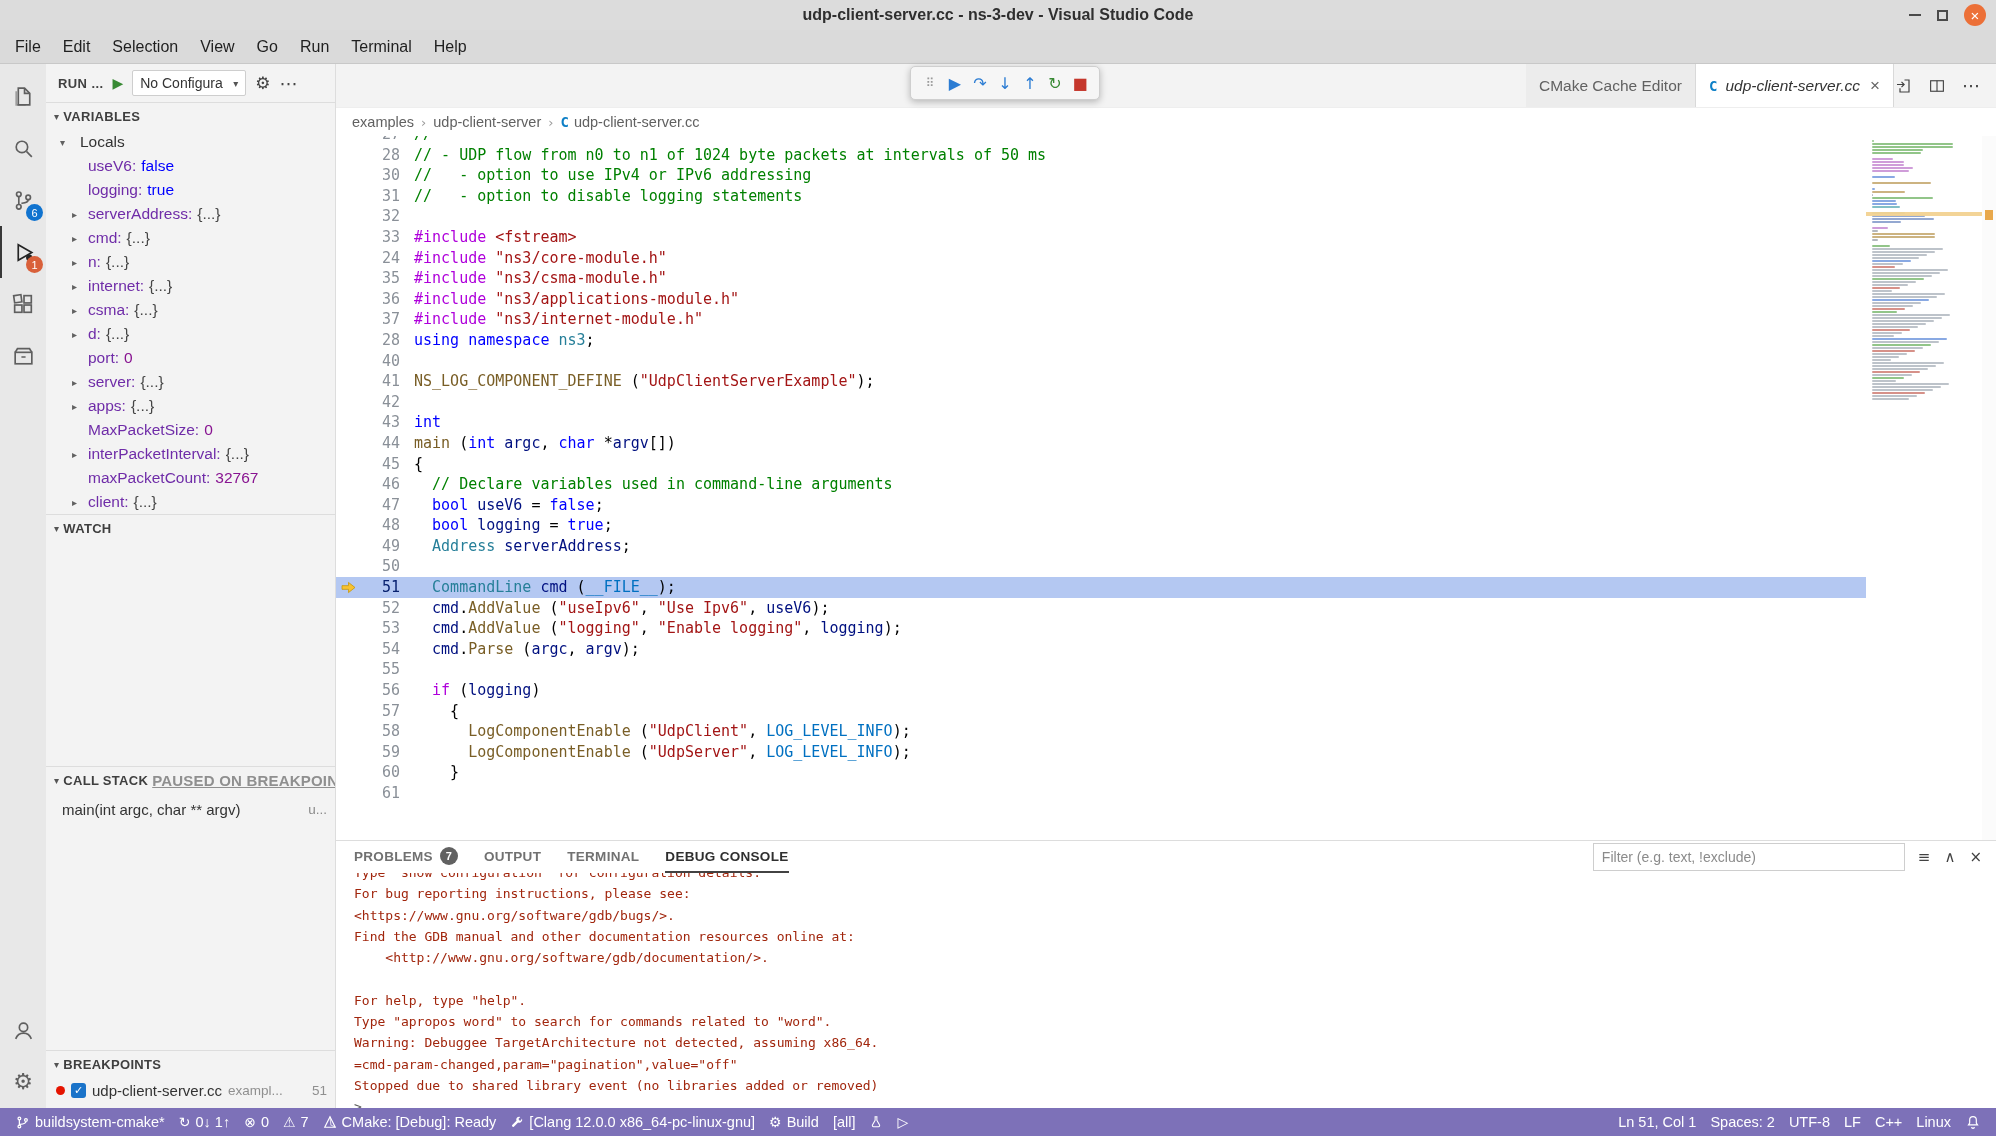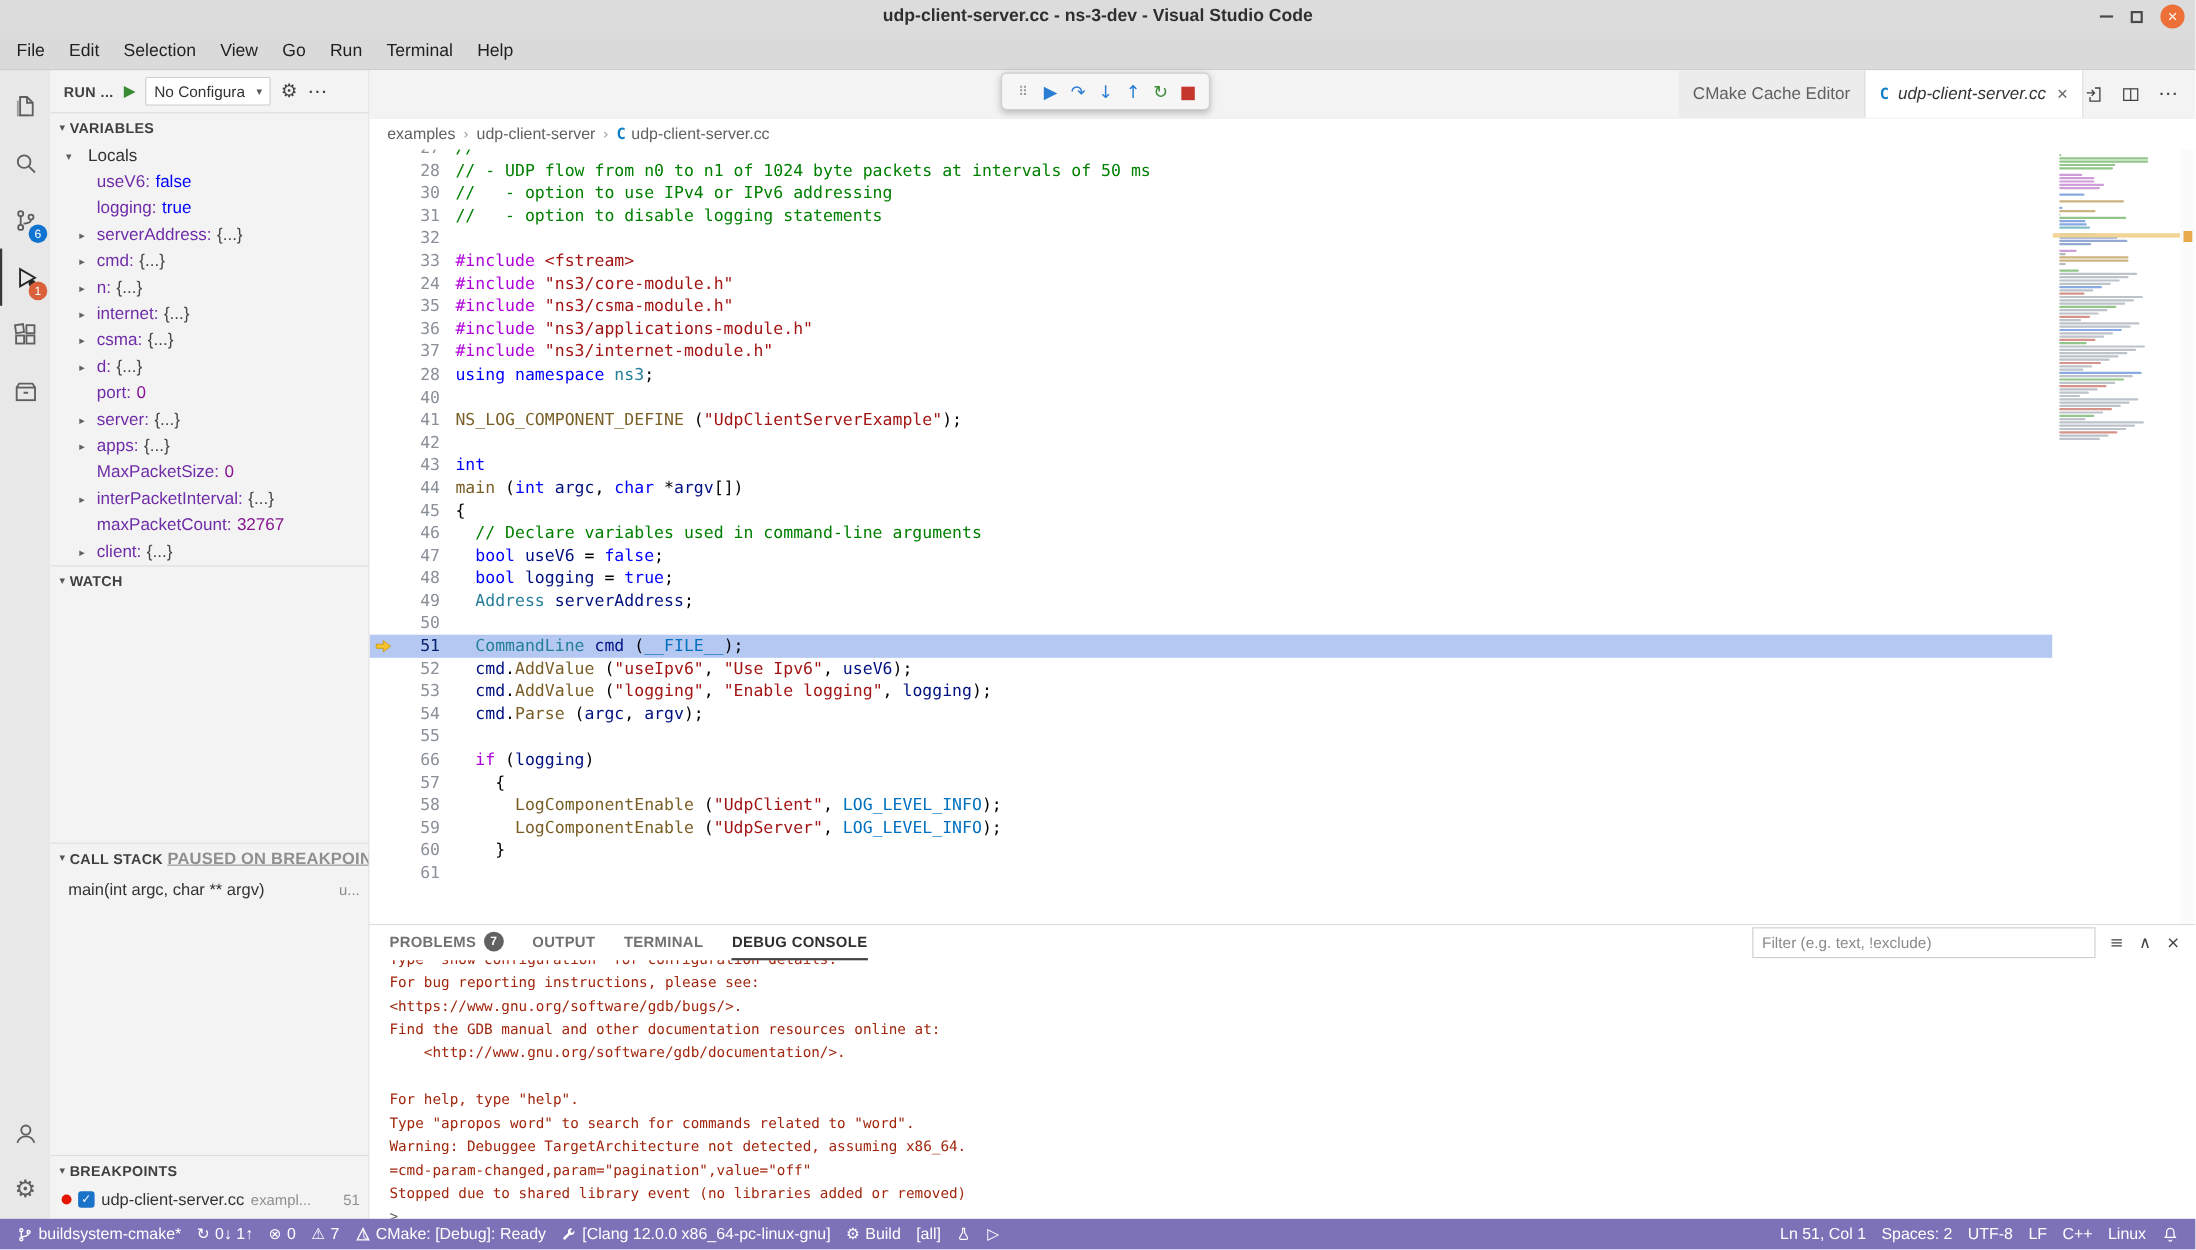--- a/index.html
+++ b/index.html
@@ -561,21 +561,21 @@
                   <span class="lnum">54</span>
                   <span class="ltext"><span class="tk-p">  </span><span class="tk-v">cmd</span><span class="tk-p">.</span><span class="tk-f">Parse</span><span class="tk-p"> (</span><span class="tk-v">argc</span><span class="tk-p">, </span><span class="tk-v">argv</span><span class="tk-p">);</span></span>
                 </div>
                 <div class="code-line">
                   <span class="glyph"></span>
                   <span class="lnum">55</span>
                   <span class="ltext"></span>
                 </div>
                 <div class="code-line">
                   <span class="glyph"></span>
-                  <span class="lnum">66</span>
+                  <span class="lnum">56</span>
                   <span class="ltext"><span class="tk-p">  </span><span class="tk-k2">if</span><span class="tk-p"> (</span><span class="tk-v">logging</span><span class="tk-p">)</span></span>
                 </div>
                 <div class="code-line">
                   <span class="glyph"></span>
                   <span class="lnum">57</span>
                   <span class="ltext"><span class="tk-p">    {</span></span>
                 </div>
                 <div class="code-line">
                   <span class="glyph"></span>
                   <span class="lnum">58</span>

